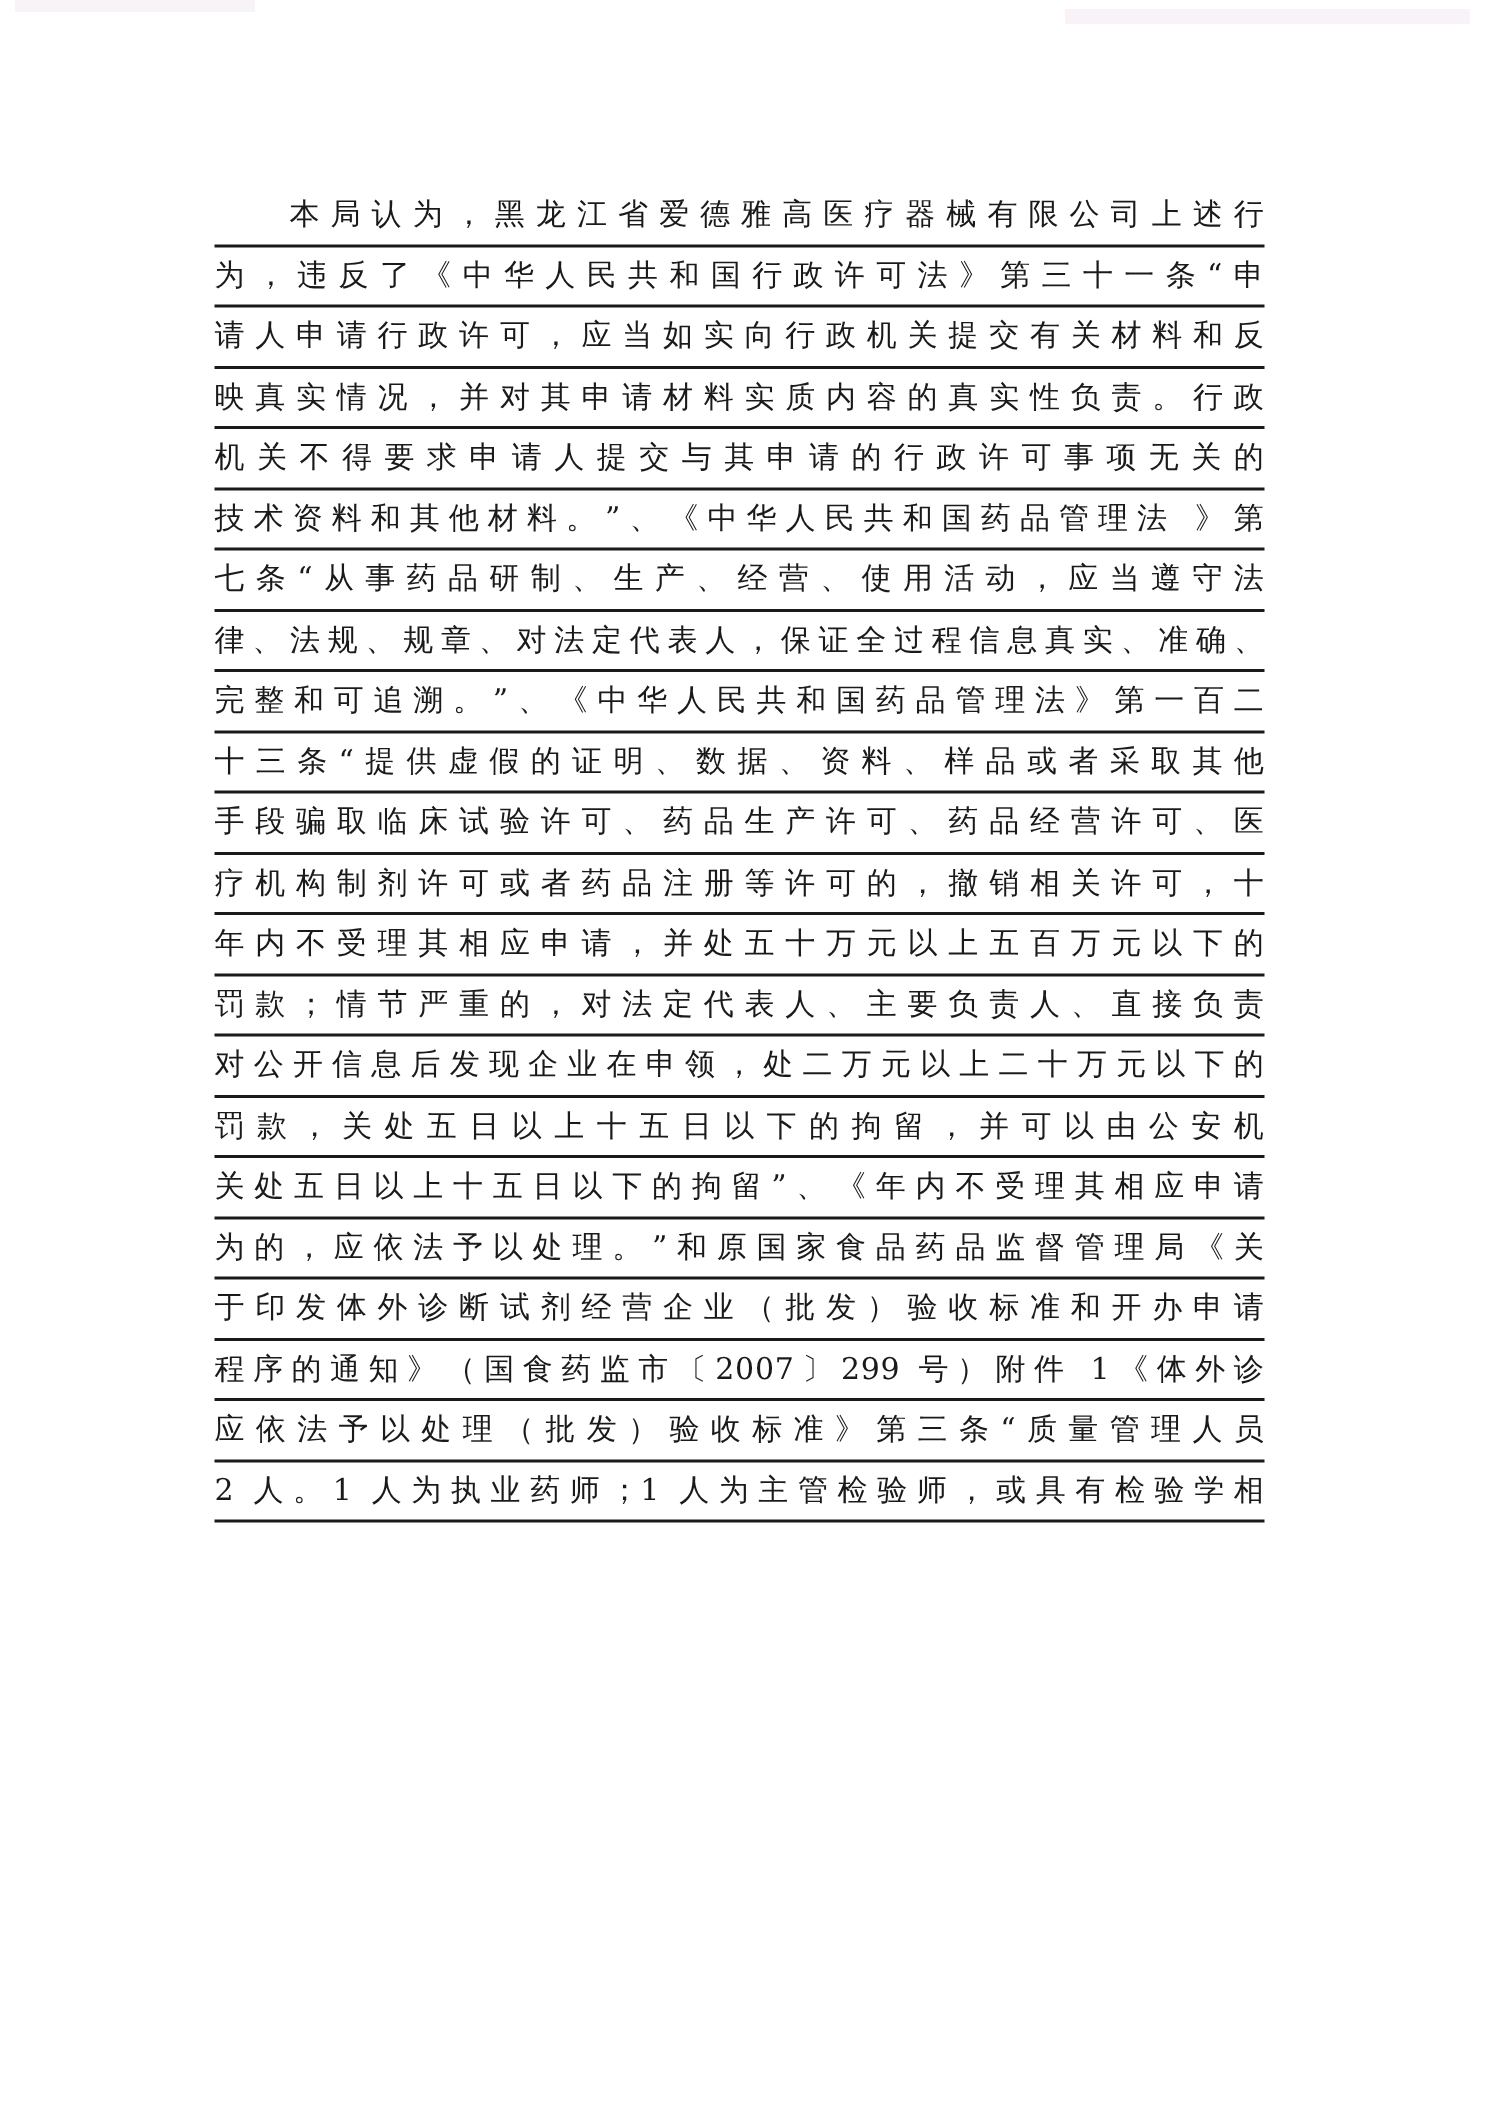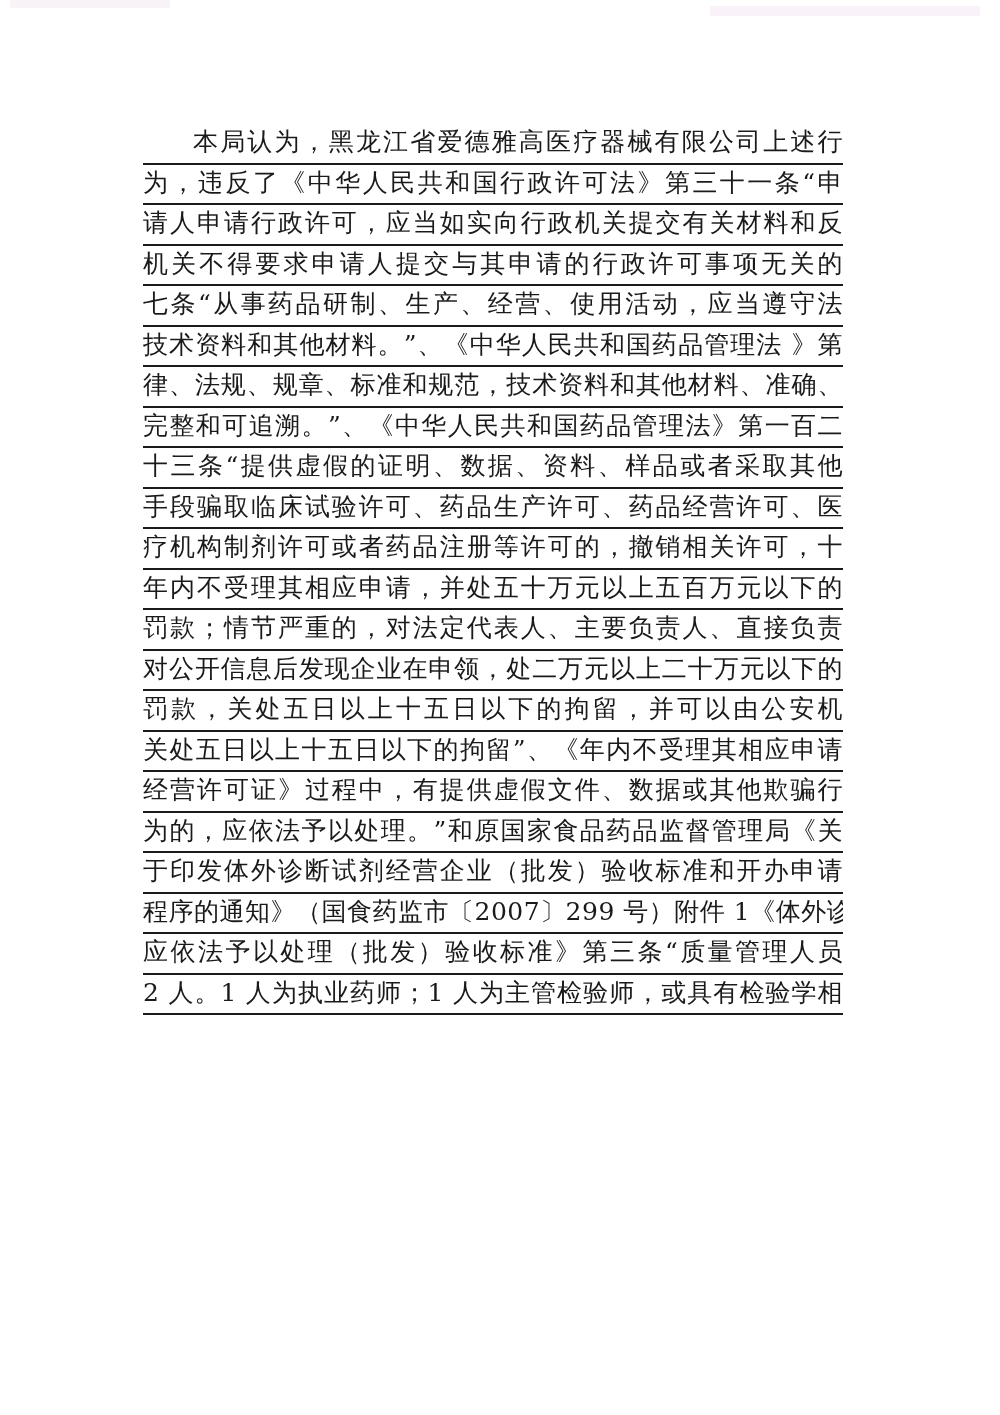--- a/index.html
+++ b/index.html
@@ -26,21 +26,21 @@
     .top-artifact.right { right: 20px; top: 6px; width: 270px; height: 10px; background: #f6eef6; }
     .page-body {
       position: absolute;
       left: 143px;
       top: 124px;
       width: 700px;
     }
     .line {
       height: 40.5px;
       line-height: 36px;
-      font-size: 25px;
+      font-size: 20px;
       white-space: nowrap;
       border-bottom: 2px solid #1a1a1a;
       box-sizing: border-box;
       text-align: justify;
       text-align-last: justify;
       letter-spacing: 0.5px;
       margin-bottom: 0;
       overflow: hidden;
     }
     .line.indent {
@@ -50,32 +50,32 @@
 </head>
 <body>
 
 <div class="top-artifact left"></div>
 <div class="top-artifact right"></div>
 
 <div class="page-body">
   <div class="line indent">本局认为，黑龙江省爱德雅高医疗器械有限公司上述行</div>
   <div class="line">为，违反了《中华人民共和国行政许可法》第三十一条“申</div>
   <div class="line">请人申请行政许可，应当如实向行政机关提交有关材料和反</div>
+  <div class="line">映真实情况，并对其申请材料实质内容的真实性负责。行政</div>
   <div class="line">机关不得要求申请人提交与其申请的行政许可事项无关的</div>
+  <div class="line">技术资料和其他材料。”、《中华人民共和国药品管理法 》第</div>
   <div class="line">七条“从事药品研制、生产、经营、使用活动，应当遵守法</div>
-  <div class="line">技术资料和其他材料。”、《中华人民共和国药品管理法 》第</div>
-  <div class="line">律、法规、规章、标准和规范，技术资料和其他材料、准确、</div>
+  <div class="line">律、法规、规章、对法定代表人，保证全过程信息真实、准确、</div>
   <div class="line">完整和可追溯。”、《中华人民共和国药品管理法》第一百二</div>
   <div class="line">十三条“提供虚假的证明、数据、资料、样品或者采取其他</div>
   <div class="line">手段骗取临床试验许可、药品生产许可、药品经营许可、医</div>
   <div class="line">疗机构制剂许可或者药品注册等许可的，撤销相关许可，十</div>
   <div class="line">年内不受理其相应申请，并处五十万元以上五百万元以下的</div>
   <div class="line">罚款；情节严重的，对法定代表人、主要负责人、直接负责</div>
   <div class="line">对公开信息后发现企业在申领，处二万元以上二十万元以下的</div>
   <div class="line">罚款，关处五日以上十五日以下的拘留，并可以由公安机</div>
   <div class="line">关处五日以上十五日以下的拘留”、《年内不受理其相应申请</div>
-  <div class="line">经营许可证》过程中，有提供虚假文件、数据或其他欺骗行</div>
   <div class="line">为的，应依法予以处理。”和原国家食品药品监督管理局《关</div>
   <div class="line">于印发体外诊断试剂经营企业（批发）验收标准和开办申请</div>
   <div class="line">程序的通知》（国食药监市〔2007〕299 号）附件 1《体外诊</div>
   <div class="line">应依法予以处理（批发）验收标准》第三条“质量管理人员</div>
   <div class="line">2 人。1 人为执业药师；1 人为主管检验师，或具有检验学相</div>
 </div>
 
 </body></html>

